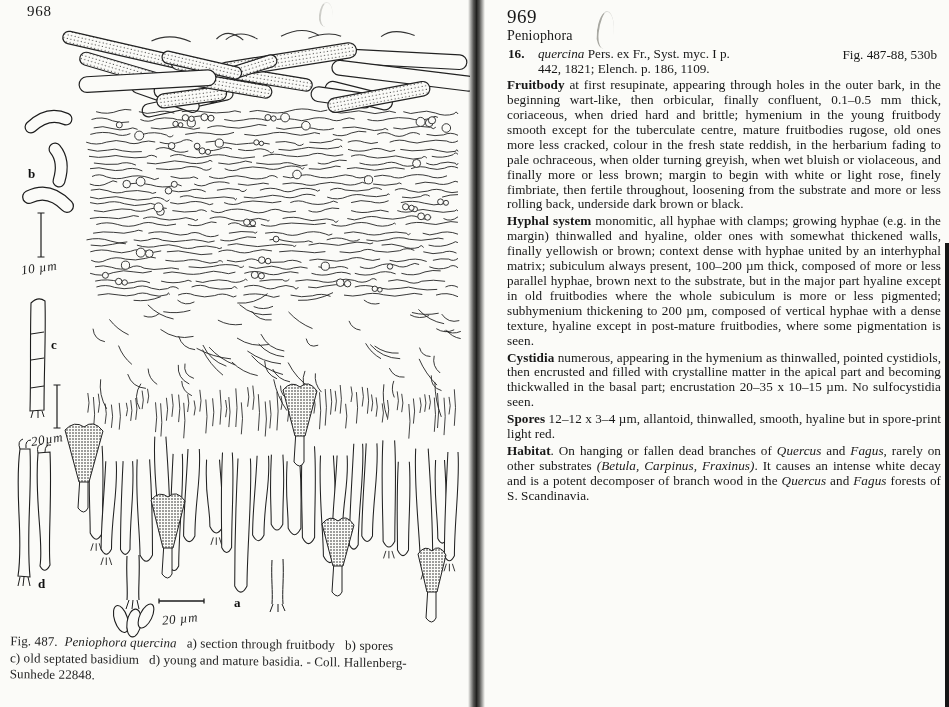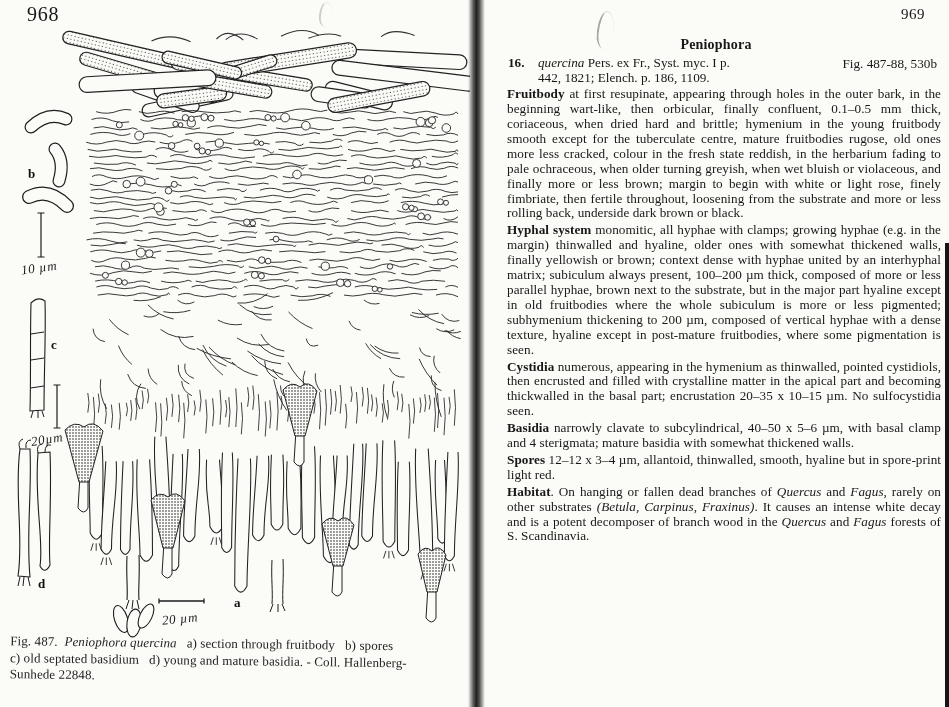--- a/index.html
+++ b/index.html
@@ -11,33 +11,33 @@
   
   #gutter{position:absolute;left:468px;top:0;width:17px;height:707px;
     background:linear-gradient(90deg,rgba(32,32,30,0) 0%,rgba(32,32,30,.75) 32%,#20201e 50%,rgba(32,32,30,.75) 68%,rgba(32,32,30,0) 100%)}
   #rightedge{position:absolute;right:0;top:243px;width:4px;height:464px;background:#151515}
   .curl{position:absolute;border-left:2.5px solid #a8a8a2;border-radius:50% 50% 50% 50%/60% 60% 40% 40%;
     border-top:1px solid rgba(168,168,162,.4)}
   #curl-right{left:597px;top:11px;width:15px;height:37px;transform:rotate(6deg)}
   #curl-left{left:319px;top:2px;width:12px;height:24px;transform:rotate(4deg);opacity:.55}
 
   
-  #lp-num{position:absolute;left:27px;top:3px;font-size:20px;letter-spacing:.8px}
+  #lp-num{position:absolute;left:27px;top:3px;font-size:15px;letter-spacing:.8px}
   #fig-svg{position:absolute;left:0;top:0}
   #fig-caption{position:absolute;left:10px;top:636px;width:438px;font-size:13px;
     line-height:16.6px;transform:rotate(.75deg);letter-spacing:.1px;color:#232323}
   #fig-caption .cap-line{white-space:pre-wrap}
   .flbl{font:bold 13px "Liberation Serif",serif;fill:#101010}
   .fscale{font:italic 13px "Liberation Serif",serif;fill:#1c1c1c;letter-spacing:.6px}
   .ln{stroke:#1d1d1d;fill:none}
 
   
   #rp{position:absolute;left:507px;top:6px;width:434px}
-  #rp-num{text-align:right;padding-right:16px;font-size:15px;letter-spacing:.5px}
-  #runhead{text-align:center;padding-right:16px;font-weight:bold;font-size:14px;margin-top:14px;letter-spacing:.2px}
+  #rp-num{padding-right:16px;font-size:19px;letter-spacing:.5px}
+  #runhead{text-align:left;padding-right:16px;font-weight:normal;font-size:14px;margin-top:0;letter-spacing:.2px}
   #entry{margin-top:2px;position:relative;font-size:13.2px;line-height:15.1px}
   #entry-num{position:absolute;left:1px;top:0;font-weight:bold}
   #entry-lines{margin-left:31px;width:270px}
   #figref{position:absolute;right:4px;top:1px}
   .para{margin-top:2px;font-size:13.2px;line-height:14.9px;text-align:justify;
     text-justify:inter-word;letter-spacing:.05px}
 </style>
 </head>
 <body>
 
@@ -567,16 +567,15 @@
     <div id="entry-lines">
       <div><span class="i">quercina</span><span> Pers. ex Fr., Syst. myc. I p.</span></div>
       <div><span>442, 1821; Elench. p. 186, 1109.</span></div>
     </div>
     <span id="figref">Fig. 487-88, 530b</span>
   </div>
 
   <div class="para"><span class="b">Fruitbody</span><span> at first resupinate, appearing through holes in the outer bark, in the beginning wart-like, then orbicular, finally confluent, 0.1–0.5 mm thick, coriaceous, when dried hard and brittle; hymenium in the young fruitbody smooth except for the tuberculate centre, mature fruitbodies rugose, old ones more less cracked, colour in the fresh state reddish, in the herbarium fading to pale ochraceous, when older turning greyish, when wet bluish or violaceous, and finally more or less brown; margin to begin with white or light rose, finely fimbriate, then fertile throughout, loosening from the substrate and more or less rolling back, underside dark brown or black.</span></div>
   <div class="para"><span class="b">Hyphal system</span><span> monomitic, all hyphae with clamps; growing hyphae (e.g. in the margin) thinwalled and hyaline, older ones with somewhat thickened walls, finally yellowish or brown; context dense with hyphae united by an interhyphal matrix; subiculum always present, 100–200 µm thick, composed of more or less parallel hyphae, brown next to the substrate, but in the major part hyaline except in old fruitbodies where the whole subiculum is more or less pigmented; subhymenium thickening to 200 µm, composed of vertical hyphae with a dense texture, hyaline except in post-mature fruitbodies, where some pigmentation is seen.</span></div>
   <div class="para"><span class="b">Cystidia</span><span> numerous, appearing in the hymenium as thinwalled, pointed cystidiols, then encrusted and filled with crystalline matter in the apical part and becoming thickwalled in the basal part; encrustation 20–35 x 10–15 µm. No sulfocystidia seen.</span></div>
-  <div class="para"><span class="b">Basidia</span><span> narrowly clavate to subcylindrical, 40–50 x 5–6 µm, with basal clamp and 4 sterigmata; mature basidia with somewhat thickened walls.</span></div>
   <div class="para"><span class="b">Spores</span><span> 12–12 x 3–4 µm, allantoid, thinwalled, smooth, hyaline but in spore-print light red.</span></div>
   <div class="para"><span class="b">Habitat</span><span>. On hanging or fallen dead branches of </span><span class="i">Quercus</span><span> and </span><span class="i">Fagus</span><span>, rarely on other substrates </span><span class="i">(Betula, Carpinus, Fraxinus)</span><span>. It causes an intense white decay and is a potent decomposer of branch wood in the </span><span class="i">Quercus</span><span> and </span><span class="i">Fagus</span><span> forests of S. Scandinavia.</span></div>
 </div>
 
 </body></html>

